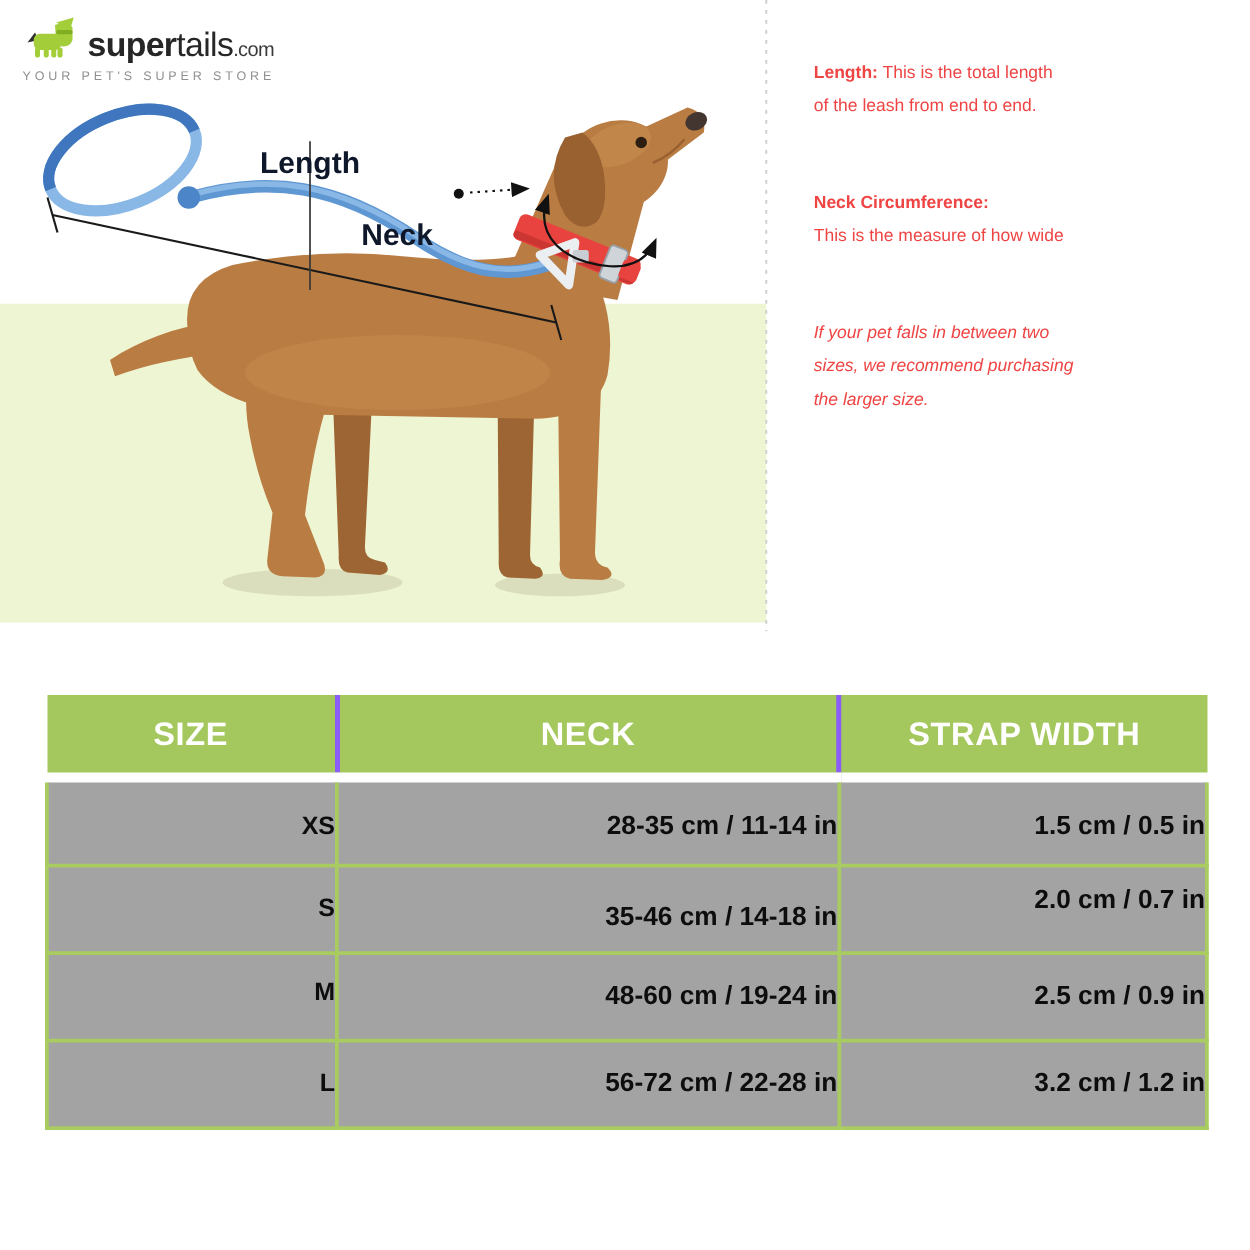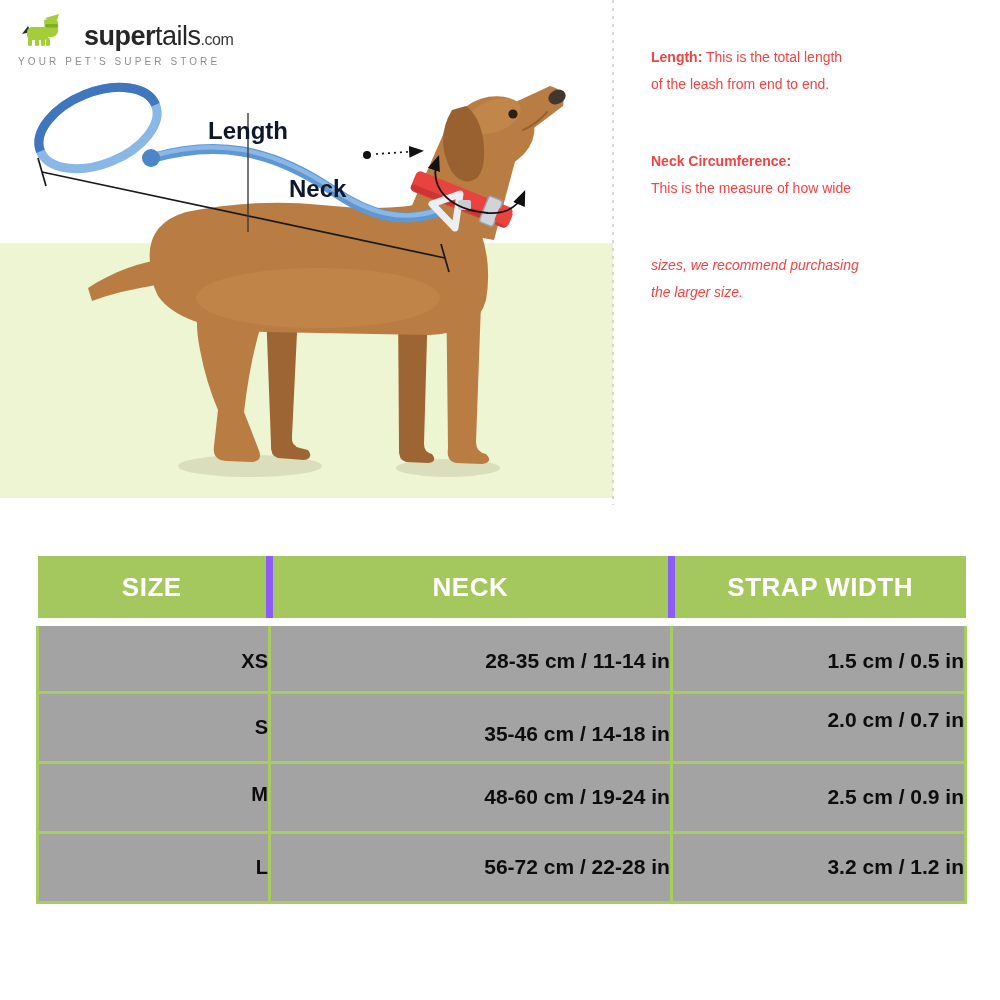--- a/index.html
+++ b/index.html
@@ -9,21 +9,21 @@
     --logo-green:#a4ce39;
     --ink:#161616;
   }
   *{margin:0;padding:0;box-sizing:border-box;}
   html,body{background:#fff;}
   body{font-family:"Liberation Sans",sans-serif;color:var(--ink);}
   .canvas{position:relative;width:1000px;height:1000px;background:#fff;overflow:hidden;}
 
   
   .logo{position:absolute;left:18px;top:12px;width:230px;}
-  .logo-row{display:flex;align-items:flex-end;gap:20px;}
+  .logo-row{display:flex;align-items:flex-end;gap:6px;}
   .logo-icon{width:46px;height:38px;flex:0 0 auto;}
   .wordmark{font-size:27px;line-height:1;color:#262626;letter-spacing:-0.5px;}
   .wordmark .b{font-weight:700;}
   .wordmark .r{font-weight:400;}
   .wordmark .tld{font-size:16px;font-weight:400;color:#3a3a3a;}
   .tagline{margin-top:6px;font-size:10px;letter-spacing:3.1px;color:#8f8f8f;font-weight:400;}
 
   
   .illustration{position:absolute;left:0;top:0;width:630px;height:520px;}
   .illustration svg{position:absolute;left:0;top:0;}
@@ -46,21 +46,21 @@
   .size-table col.c2{width:43.3%;}
   .size-table col.c3{width:31.7%;}
   .size-table th{
     background:var(--green);
     color:#fff;
     font-weight:700;
     font-size:26px;
     letter-spacing:0.5px;
     height:66px;
     border:none;
-    border-right:7px solid #8b5cf6;
+    border-right:4px solid #8b5cf6;
     border-bottom:8px solid #fff;
   }
   .size-table th:last-child{border-right:none;}
   .size-table td{
     background:#a3a3a3;
     border:3px solid var(--green-border);
     text-align:right;
     height:70px;
     font-weight:700;
     color:#0d0d0d;
@@ -192,20 +192,21 @@
       <span class="term">Length:</span><span> This is the total length</span>
       <span class="line">of the leash from end to end.</span>
     </div>
     <div class="gap"></div>
     <div class="info-block">
       <span class="term line">Neck Circumference:</span>
       <span class="line">This is the measure of how wide</span>
     </div>
     <div class="gap"></div>
     <div class="info-block note">
+      <span class="line">If your pet falls in between two</span>
       <span class="line">sizes, we recommend purchasing</span>
       <span class="line">the larger size.</span>
     </div>
   </div>
 
   <div class="size-table-wrap">
     <table class="size-table">
       <colgroup>
           <col class="c1">
           <col class="c2">

